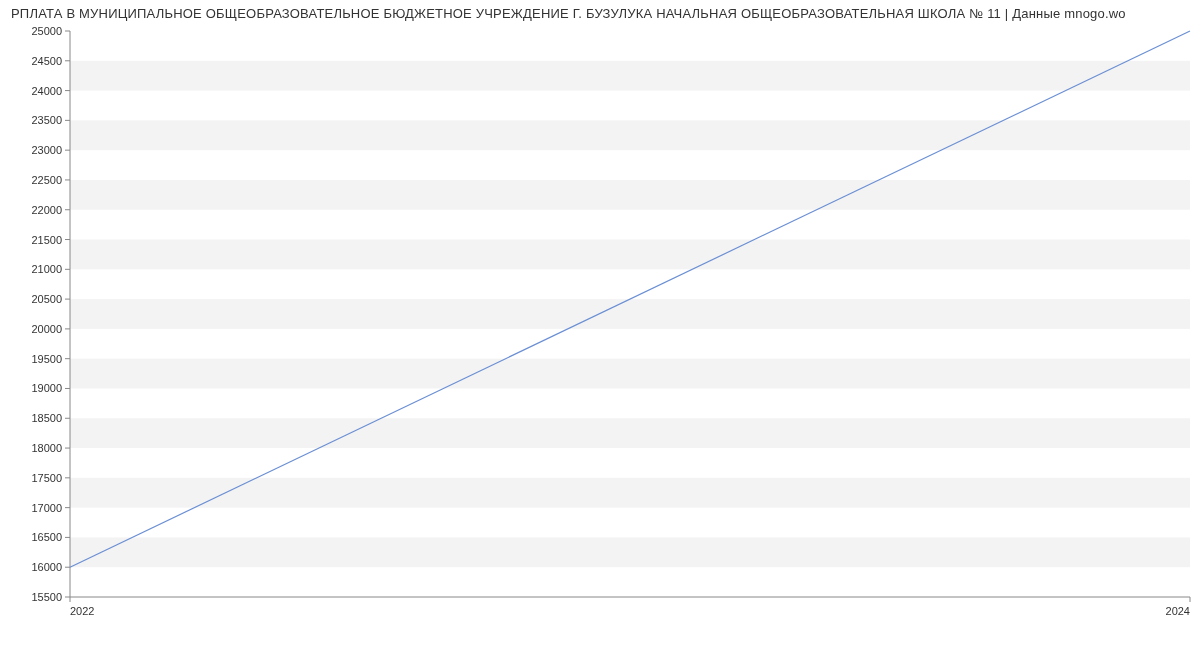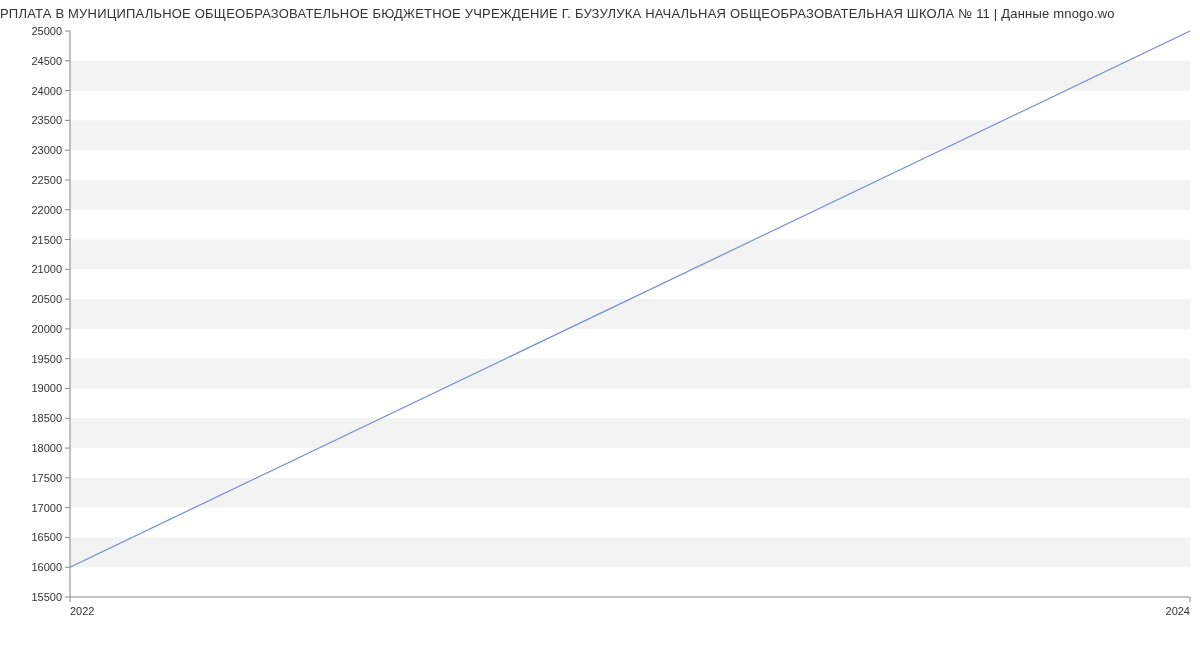--- a/index.html
+++ b/index.html
@@ -7,21 +7,21 @@
     padding: 0;
     width: 1200px;
     height: 650px;
     background: #ffffff;
     font-family: Verdana, Geneva, sans-serif;
     overflow: hidden;
   }
   .title {
     font-size: 13px;
     color: #333;
-    padding: 6px 0 4px 0;
+    padding: 6px 0 4px 11px;
     white-space: nowrap;
     overflow: hidden;
     font-weight: 400;
     letter-spacing: 0.2px;
   }
   .chart-wrap {
     position: relative;
     width: 1200px;
     height: 602px;
   }

